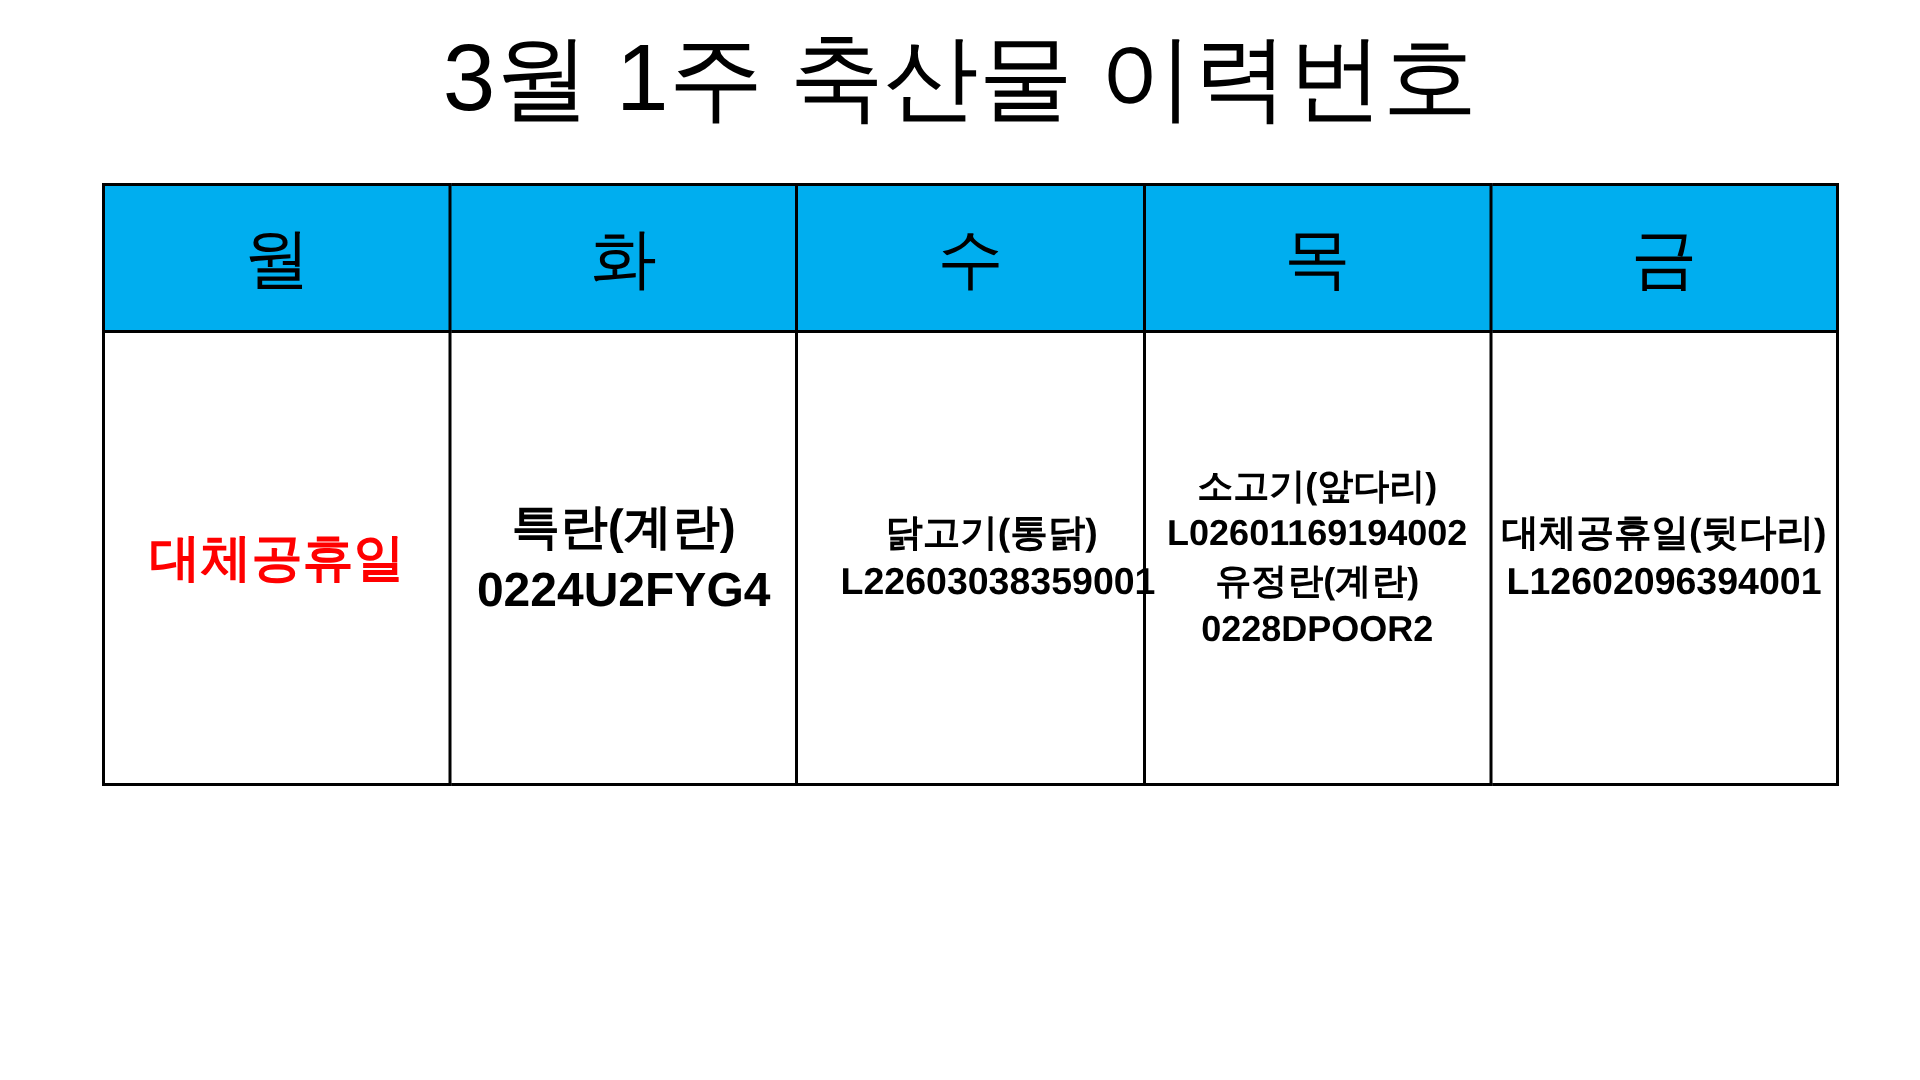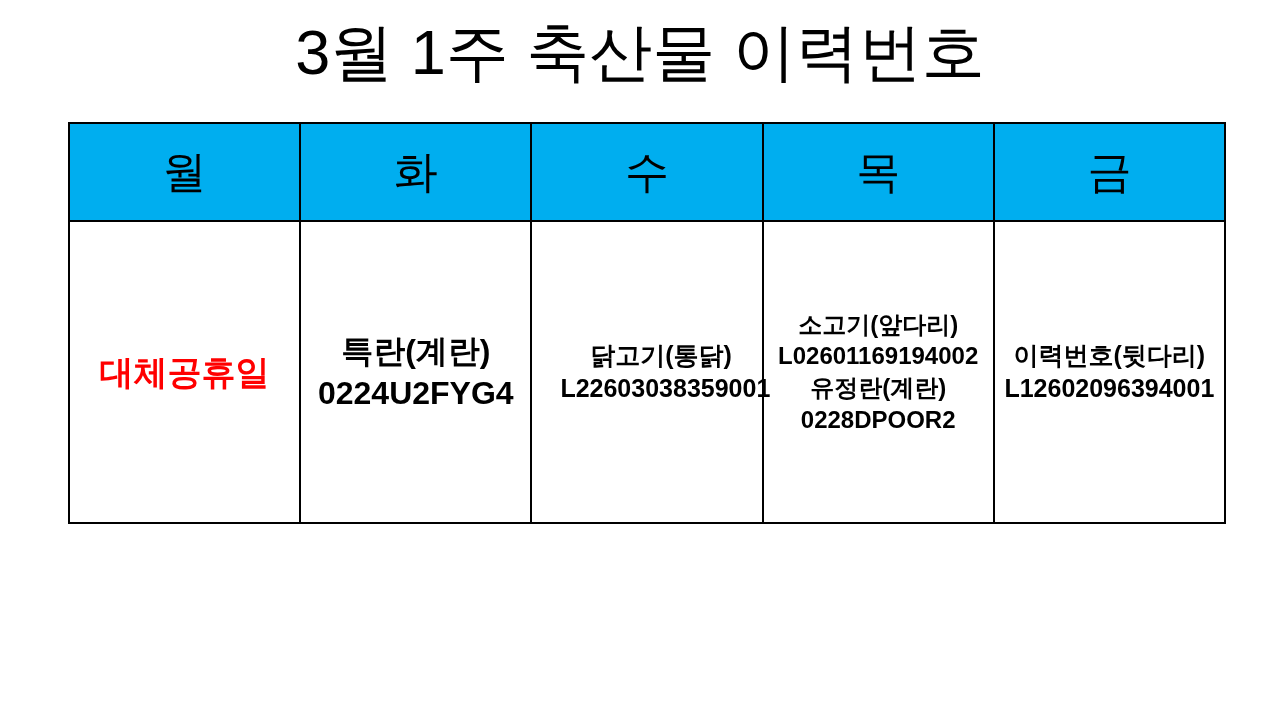--- a/index.html
+++ b/index.html
@@ -99,20 +99,20 @@
           <div class="cell-line">닭고기(통닭)</div>
           <div class="cell-line">L22603038359001</div>
         </td>
         <td class="thu">
           <div class="cell-line">소고기(앞다리)</div>
           <div class="cell-line">L02601169194002</div>
           <div class="cell-line">유정란(계란)</div>
           <div class="cell-line">0228DPOOR2</div>
         </td>
         <td class="fri">
-          <div class="cell-line">이력번호(뒷다리)</div>
+          <div class="cell-line">대체공휴일(뒷다리)</div>
           <div class="cell-line">L12602096394001</div>
         </td>
       </tr>
     </tbody>
   </table>
 
 </div>
 
 </body></html>

